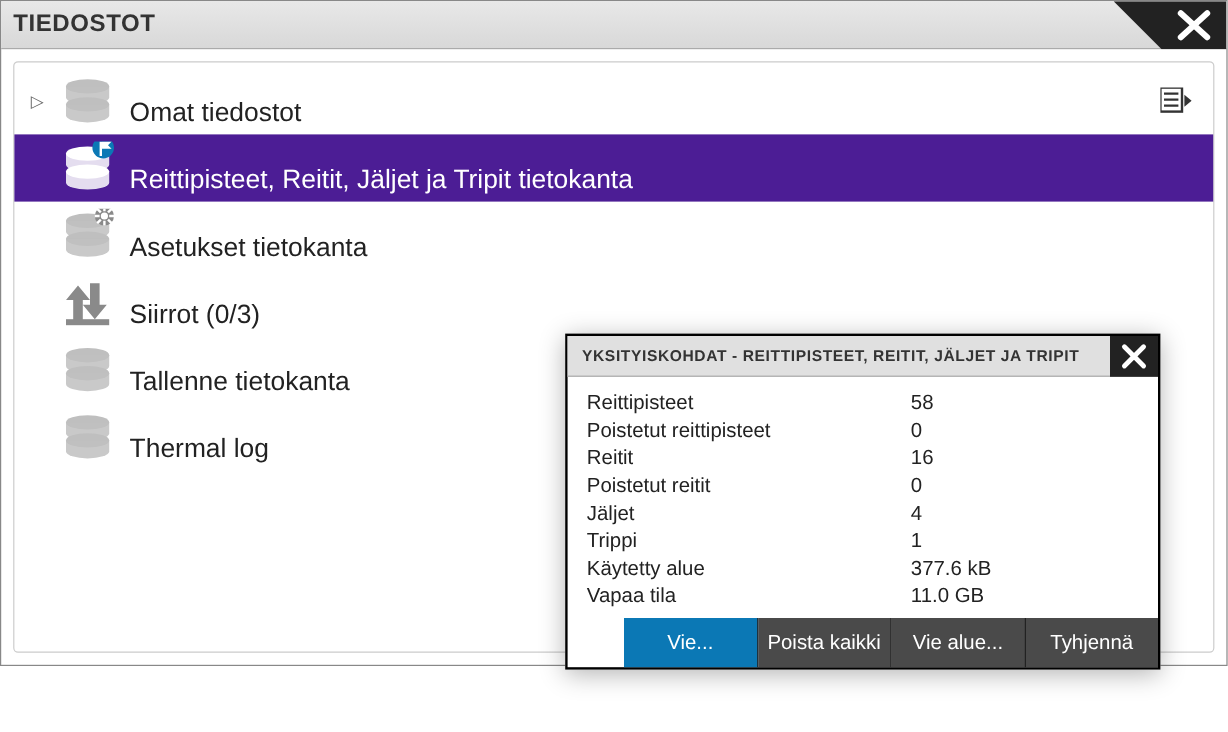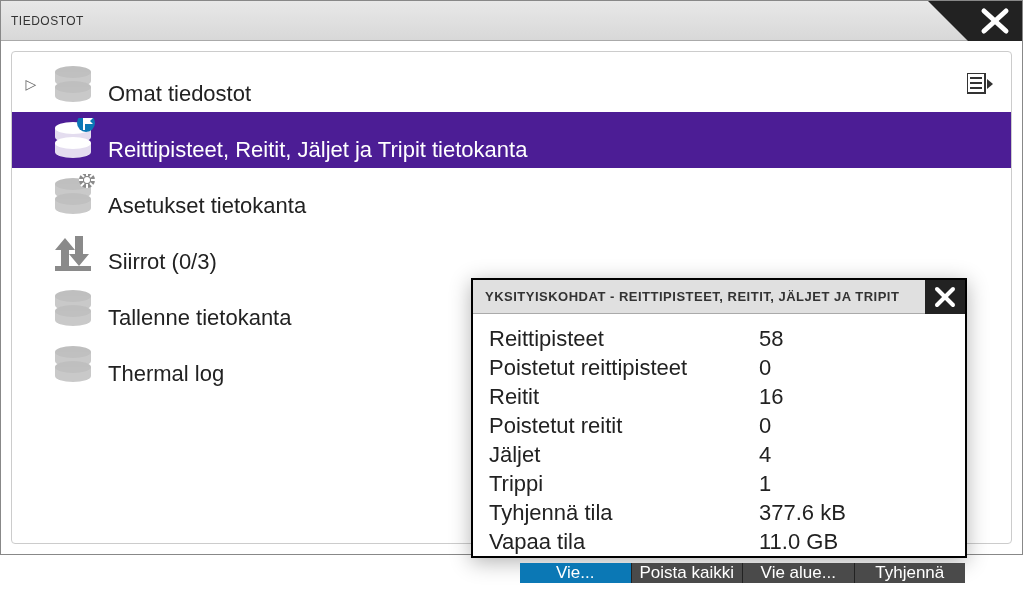--- a/index.html
+++ b/index.html
@@ -23,22 +23,22 @@
     height: 40px;
     background: linear-gradient(#e8e8e8, #d8d8d8);
     border-bottom: 1px solid #aaa;
     display: flex;
     align-items: center;
     justify-content: space-between;
     padding-left: 10px;
     position: relative;
   }
   .main-title {
-    font-weight: 400;
-    font-size: 12px;
+    font-weight: 700;
+    font-size: 20px;
     color: #333;
     letter-spacing: 0.5px;
   }
   .main-close {
     width: 94px; height: 40px;
     position: relative;
     cursor: pointer;
   }
   .main-close svg { position:absolute; right:0; top:0; }
 
@@ -133,21 +133,21 @@
     display:flex; align-items:center; justify-content:center;
     cursor:pointer;
   }
 
   .details-body {
     flex: 1;
     padding: 12px 16px 8px 16px;
     display: flex;
     flex-direction: column;
     gap: 3px;
-    font-size: 22px;
+    font-size: 17px;
     color: #222;
   }
   .details-line {
     display: flex;
   }
   .details-key { width: 270px; }
   .details-val { flex:1; }
 
   .details-actions {
     height: 44px;
@@ -321,21 +321,21 @@
       </div>
       <div class="details-line">
         <div class="details-key">Jäljet</div>
         <div class="details-val">4</div>
       </div>
       <div class="details-line">
         <div class="details-key">Trippi</div>
         <div class="details-val">1</div>
       </div>
       <div class="details-line">
-        <div class="details-key">Tyhjennä tila</div>
+        <div class="details-key">Käytetty alue</div>
         <div class="details-val">377.6 kB</div>
       </div>
       <div class="details-line">
         <div class="details-key">Vapaa tila</div>
         <div class="details-val">11.0 GB</div>
       </div>
     </div>
   <div class="details-actions" id="details-actions">
       <div class="details-btn primary">Vie...</div>
       <div class="details-btn">Poista kaikki</div>

